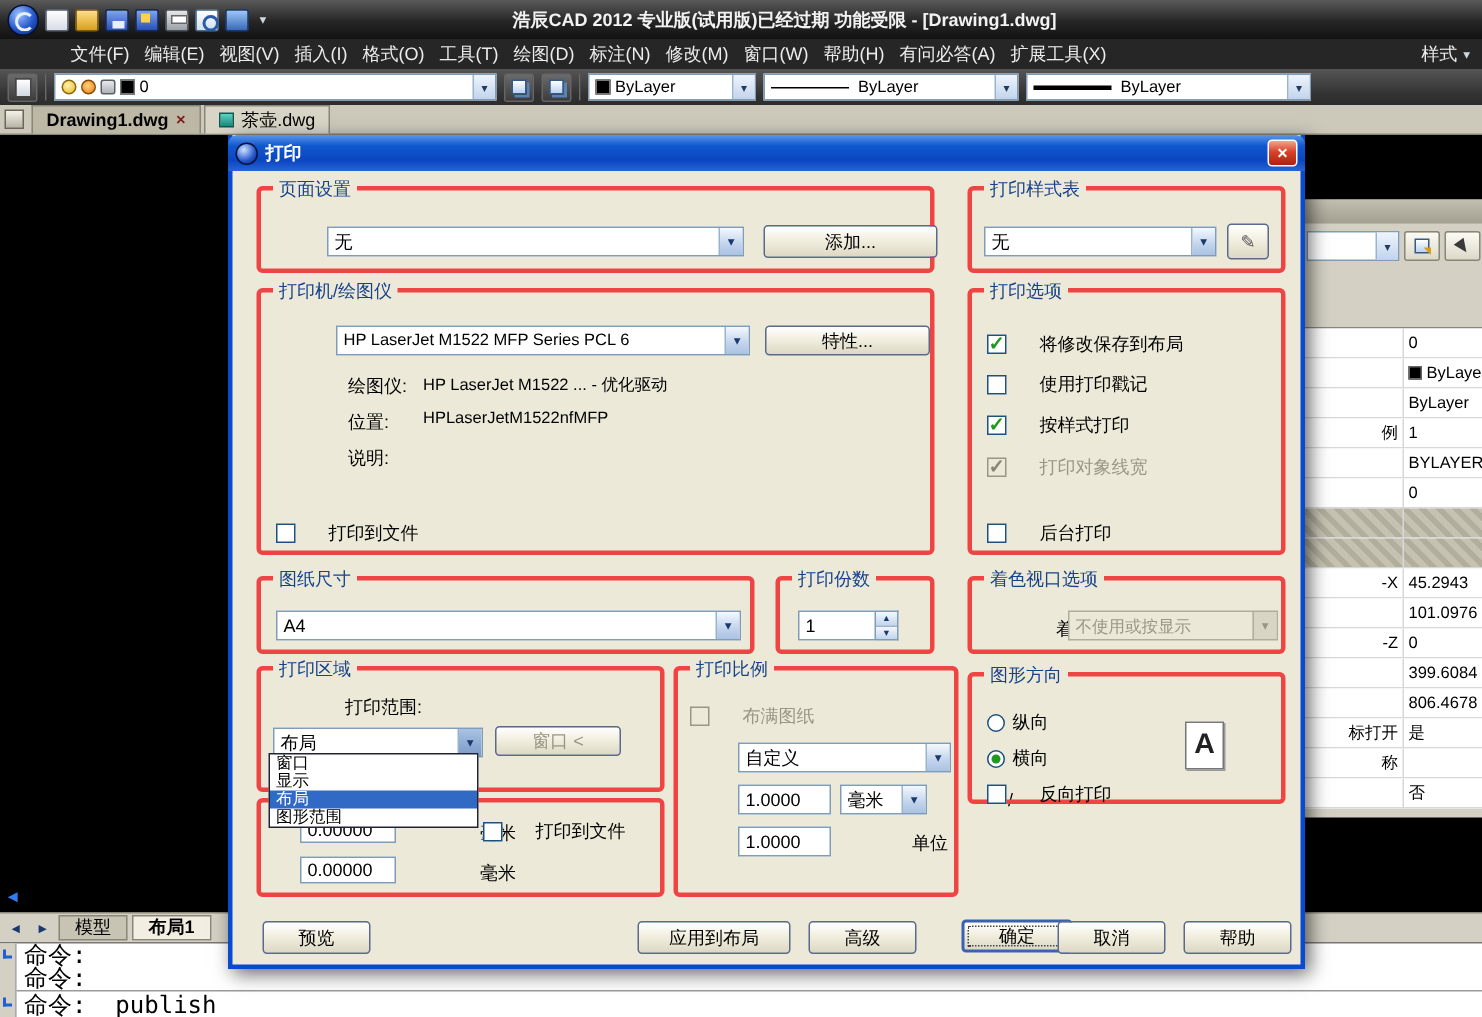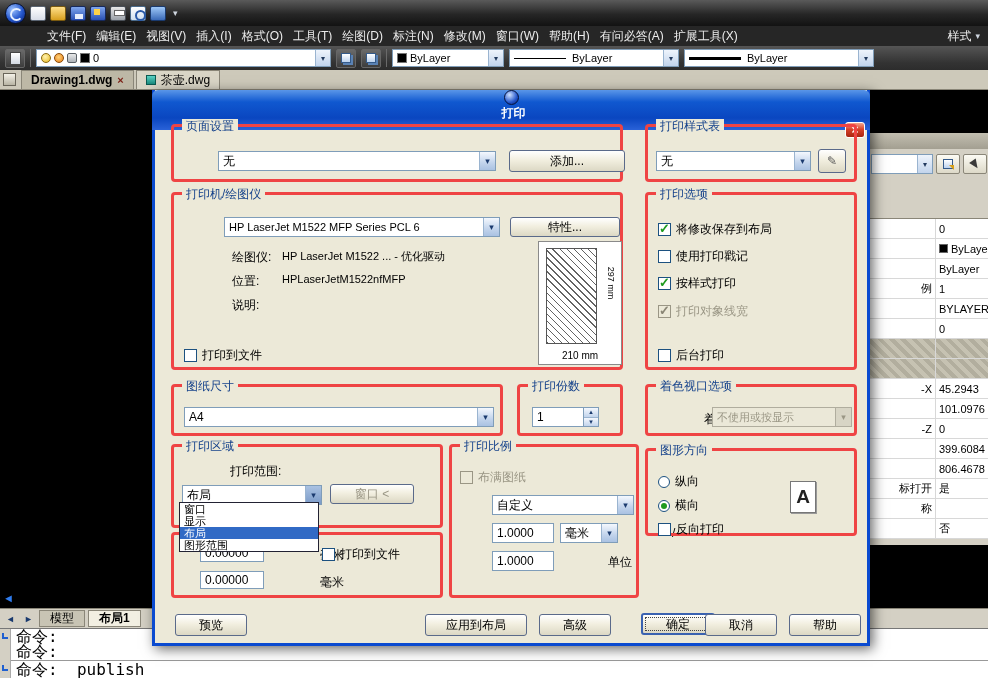--- a/index.html
+++ b/index.html
@@ -69,38 +69,38 @@
   .ic-sel{width:0;height:0;border-left:4px solid transparent;border-right:4px solid transparent;border-top:9px solid #3a3a3a;transform:rotate(-35deg);}
   .pgrid{position:absolute;left:0;top:85px;width:120px;background:#fff;border-top:1px solid #8a8678;}
   .prow{height:20px;display:flex;border-bottom:1px solid #d8d8d8;background:#fff;font-size:11px;}
   .prow .pl{width:68px;border-right:1px solid #d8d8d8;display:flex;align-items:center;justify-content:flex-end;padding-right:3px;white-space:nowrap;overflow:hidden;}
   .prow .pv{flex:1;display:flex;align-items:center;padding-left:3px;white-space:nowrap;overflow:hidden;gap:3px;}
   .prow.header{background:repeating-linear-gradient(45deg,#c6c2b2 0 4px,#b2ae9e 4px 8px);}
   .sw{width:9px;height:9px;background:#000;border:1px solid #666;flex:none;}
 
   
   .dialog{position:absolute;left:152px;top:90px;width:718px;height:556px;background:#ece9d8;border:3px solid #0a4ad0;border-top:none;z-index:20;box-shadow:3px 3px 12px rgba(0,0,0,.6);}
-  .dlg-title{position:absolute;left:-3px;top:0;width:718px;height:40px;background:linear-gradient(180deg,#5a96e8 0%,#1058d0 30%,#0a46c0 70%,#2a62d8 100%);display:flex;align-items:center;padding:0 5px;border-radius:6px 6px 0 0;flex-direction:column;}
+  .dlg-title{position:absolute;left:-3px;top:0;width:718px;height:24px;background:linear-gradient(180deg,#5a96e8 0%,#1058d0 30%,#0a46c0 70%,#2a62d8 100%);display:flex;align-items:center;padding:0 5px;border-radius:6px 6px 0 0;}
   .dlg-ico{width:15px;height:15px;border-radius:50%;background:radial-gradient(circle at 35% 30%,#cfe2ff,#2456cc 60%,#0a1e66);border:1px solid #07123a;flex:none;}
   .dlg-title .txt{color:#fff;font-weight:bold;margin-left:5px;}
   .dlg-close{margin-left:auto;width:20px;height:18px;background:linear-gradient(#f4a58c,#d8432a 45%,#a82410);border:1px solid #fff;border-radius:3px;color:#fff;font-weight:bold;font-size:12px;display:flex;align-items:center;justify-content:center;}
   .grp{position:absolute;border:3px solid #ef4444;border-radius:4px;}
   .gt{position:absolute;top:-8px;left:8px;background:#ece9d8;padding:0 4px;color:#15428b;line-height:14px;white-space:nowrap;}
   .lbl,.val{position:absolute;white-space:nowrap;margin-left:48px;}
   .dim{color:#9a9685;}
   .dcmb{position:absolute;height:20px;background:#fff;border:1px solid #7f9db9;display:flex;align-items:center;padding:0 18px 0 4px;white-space:nowrap;overflow:hidden;}
   .dcmb .arr{position:absolute;right:0;top:0;bottom:0;width:16px;background:linear-gradient(#f4f8fe,#c2d4ec 60%,#aac2e2);border-left:1px solid #9ab4d0;display:flex;align-items:center;justify-content:center;font-size:9px;color:#1a3a6e;}
   .dcmb.disabled{background:#ebe8d8;color:#9a9685;border-color:#b0ad9e;}
   .dcmb.disabled .arr{background:#d8d5c5;border-left-color:#b0ad9e;color:#9a9685;}
   .tin{position:absolute;height:20px;background:#fff;border:1px solid #7f9db9;font-size:12px;padding:0 4px;font-family:"Liberation Sans",sans-serif;}
   .xbtn{position:absolute;height:22px;background:linear-gradient(180deg,#ffffff,#f2efe0 45%,#dcd8c4);border:1px solid #5a6a8a;border-radius:3px;font-size:12px;display:flex;align-items:center;justify-content:center;white-space:nowrap;}
   .xbtn.dim{color:#9a9685;}
   .xbtn.default{border:2px solid #3a62b0;margin-left:20px;}
   .xbtn.default::after{content:"";position:absolute;inset:2px;border:1px dotted #444;}
-  .cbrow{position:absolute;display:flex;align-items:center;gap:5px;white-space:nowrap;}
+  .cbrow{position:absolute;display:flex;align-items:center;gap:22px;white-space:nowrap;}
   .cb{width:13px;height:13px;background:#fff;border:1px solid #1c5180;position:relative;flex:none;}
   .cb.checked::after{content:"✓";position:absolute;left:0;top:-2px;font-size:13px;font-weight:bold;color:#1f9a1f;line-height:13px;}
   .cbrow.disabled{color:#9a9685;}
   .cbrow.disabled .cb{border-color:#9a9685;background:#ece9d8;}
   .cbrow.disabled .cb.checked::after{color:#8a8675;}
   .radrow{position:absolute;display:flex;align-items:center;gap:5px;}
   .rad{width:12px;height:12px;border-radius:50%;background:#fff;border:1px solid #1c5180;position:relative;flex:none;}
   .rad.checked::after{content:"";position:absolute;left:2px;top:2px;width:6px;height:6px;border-radius:50%;background:#1f9a1f;}
   .paper{position:absolute;left:364px;top:46px;width:84px;height:124px;background:#fff;border:1px solid #8a8a8a;}
   .hatch{position:absolute;left:7px;top:6px;right:24px;bottom:20px;border:1px solid #555;background:repeating-linear-gradient(45deg,rgba(60,60,60,.8) 0 1px,transparent 1px 5px);}
@@ -135,20 +135,21 @@
   <div class="titlebar">
     <div class="logo"></div>
     <span class="qi i-new"></span>
     <span class="qi i-open"></span>
     <span class="qi i-save"></span>
     <span class="qi i-saveas"></span>
     <span class="qi i-plot"></span>
     <span class="qi i-preview"></span>
     <span class="qi i-publish"></span>
     <span class="qi-arrow">▾</span>
+    <div class="title-text">浩辰CAD  2012 专业版(试用版)已经过期 功能受限 - [Drawing1.dwg]</div>
   </div>
 
   <div class="menubar">
     <span class="menu-item">文件(F)</span>
     <span class="menu-item">编辑(E)</span>
     <span class="menu-item">视图(V)</span>
     <span class="menu-item">插入(I)</span>
     <span class="menu-item">格式(O)</span>
     <span class="menu-item">工具(T)</span>
     <span class="menu-item">绘图(D)</span>
@@ -336,25 +337,20 @@
       <div class="xbtn" style="left:336px;top:22px;width:110px;height:20px;">特性...</div>
       <span class="lbl" style="left:10px;top:54px;">绘图仪:</span>
       <span class="val" style="left:60px;top:54px;font-size:11px;">HP LaserJet M1522 ... - 优化驱动</span>
       <span class="lbl" style="left:10px;top:78px;">位置:</span>
       <span class="val" style="left:60px;top:78px;font-size:11px;">HPLaserJetM1522nfMFP</span>
       <span class="lbl" style="left:10px;top:102px;">说明:</span>
       <div class="cbrow" style="left:10px;top:152px;">
         <span class="cb"></span>
         <span>打印到文件</span>
       </div>
-      <div class="paper">
-        <div class="hatch"></div>
-        <span class="h297">297 mm</span>
-        <span class="w210">210 mm</span>
-      </div>
     </div>
 
     <div class="grp" style="left:490px;top:102px;width:212px;height:178px;">
       <span class="gt">打印选项</span>
       <div class="cbrow" style="left:10px;top:26px;">
         <span class="cb checked"></span>
         <span>将修改保存到布局</span>
       </div>
       <div class="cbrow" style="left:10px;top:53px;">
         <span class="cb"></span>

